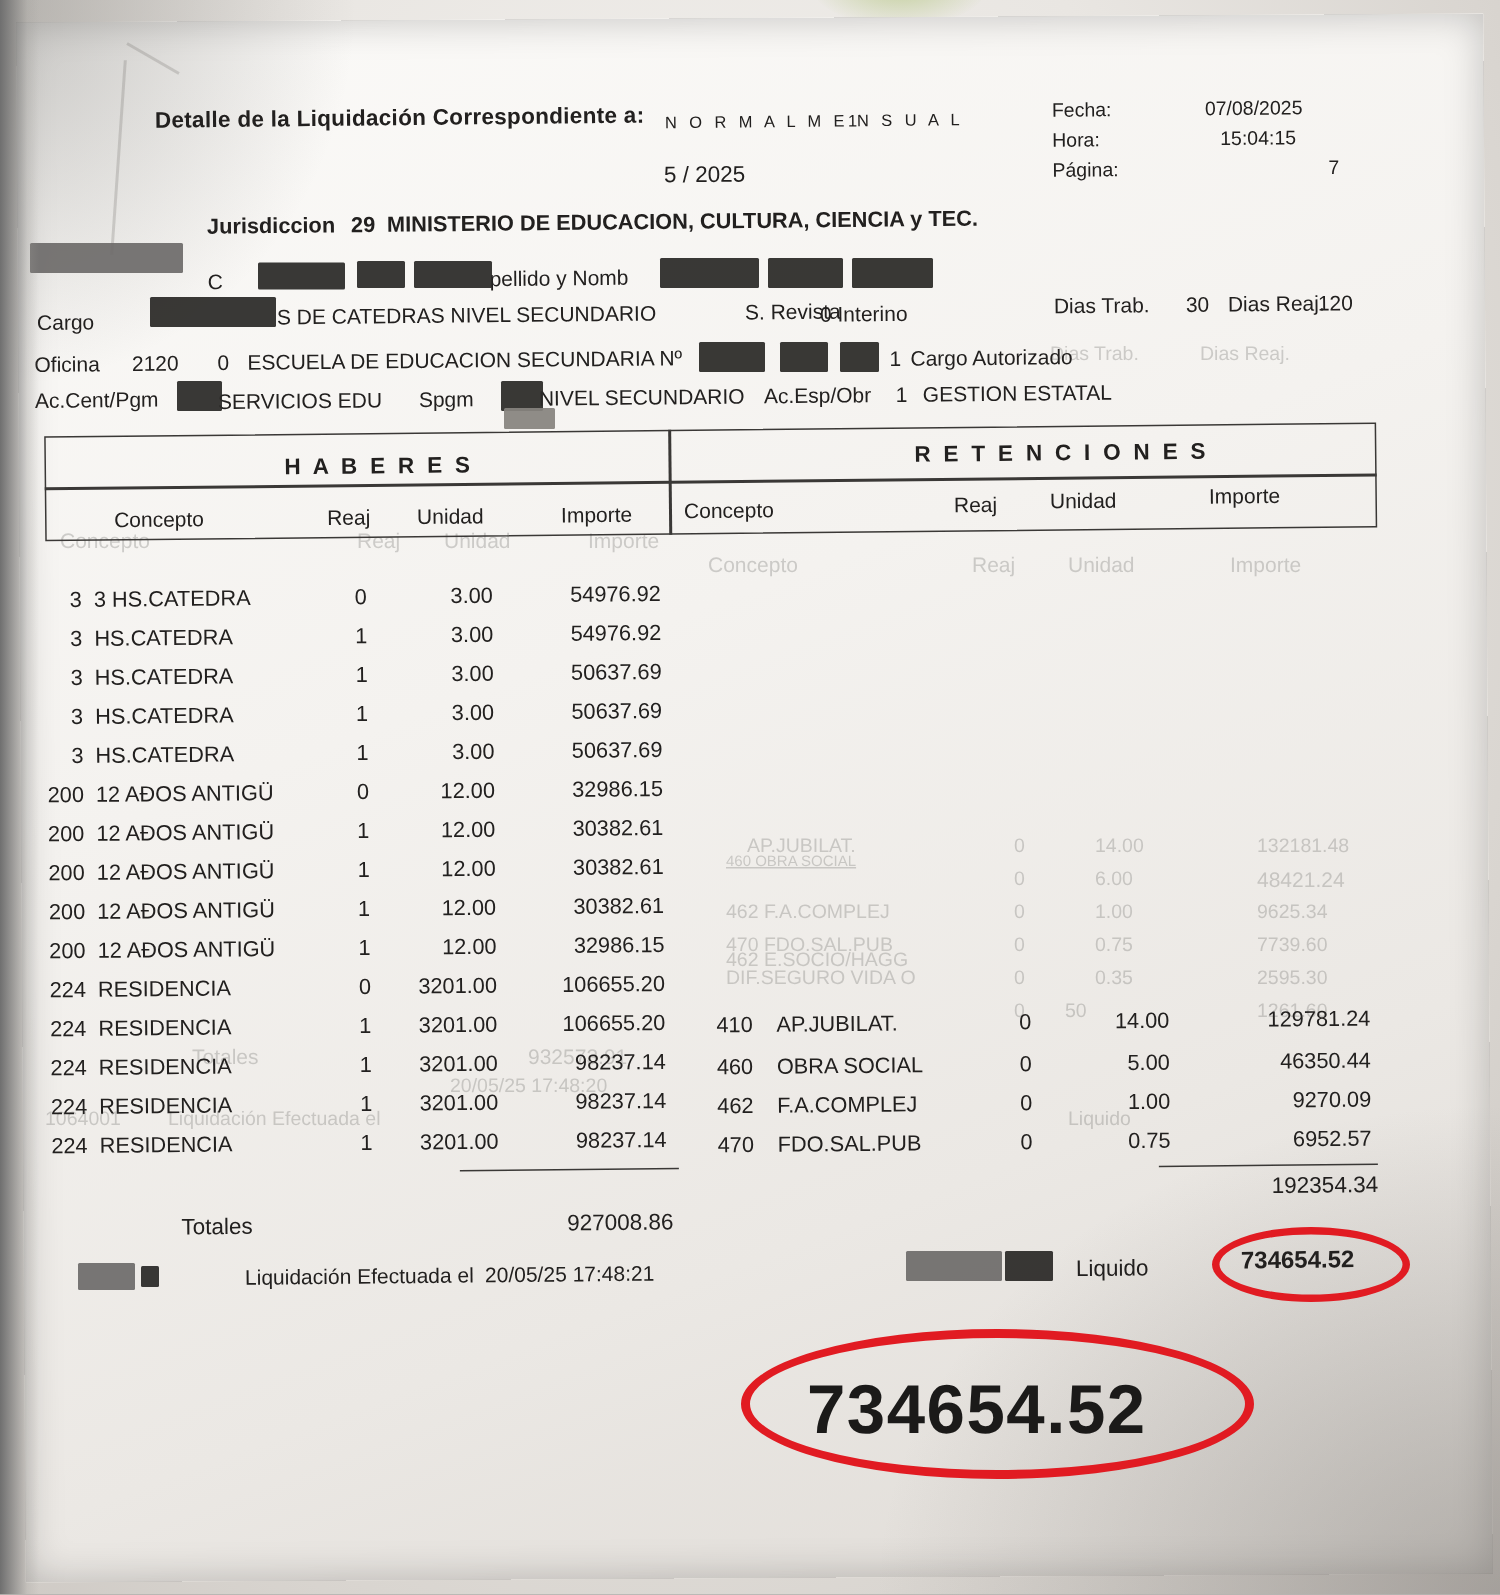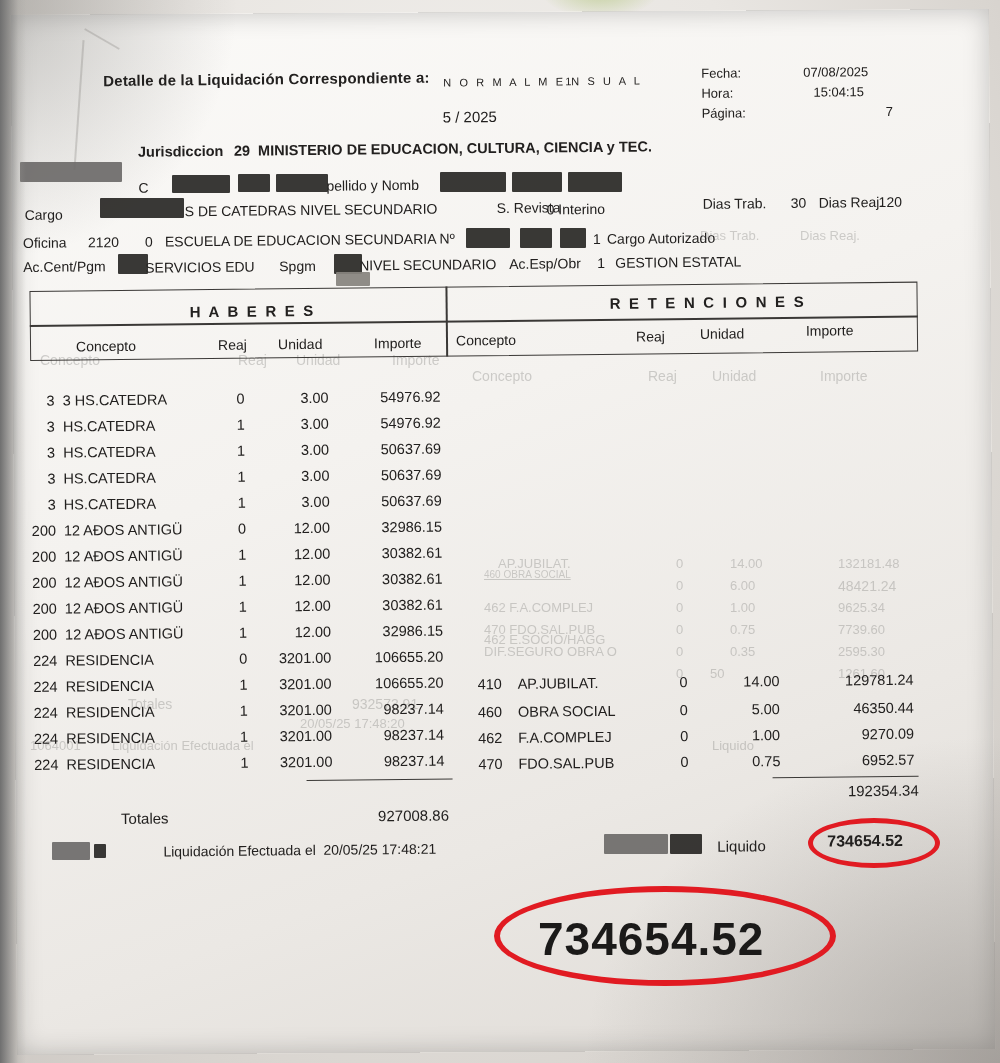--- a/index.html
+++ b/index.html
@@ -182,21 +182,21 @@
     <div class="ghost" style="left:484px; top:600px; font-size:13px;">462 F.A.COMPLEJ</div>
     <div class="ghost" style="left:676px; top:600px; font-size:13px;">0</div>
     <div class="ghost" style="left:730px; top:600px; font-size:13px;">1.00</div>
     <div class="ghost" style="left:838px; top:600px; font-size:13px;">9625.34</div>
 
     <div class="ghost" style="left:484px; top:622px; font-size:13px;">470 FDO.SAL.PUB</div>
     <div class="ghost" style="left:676px; top:622px; font-size:13px;">0</div>
     <div class="ghost" style="left:730px; top:622px; font-size:13px;">0.75</div>
     <div class="ghost" style="left:838px; top:622px; font-size:13px;">7739.60</div>
 
-    <div class="ghost" style="left:484px; top:644px; font-size:13px;">DIF.SEGURO OBRA O</div>
+    <div class="ghost" style="left:484px; top:644px; font-size:13px;">DIF.SEGURO VIDA O</div>
     <div class="ghost" style="left:676px; top:644px; font-size:13px;">0</div>
     <div class="ghost" style="left:730px; top:644px; font-size:13px;">0.35</div>
     <div class="ghost" style="left:838px; top:644px; font-size:13px;">2595.30</div>
 
     <div class="ghost" style="left:484px; top:632px; font-size:13px;">462 E.SOCIO/HAGG</div>
     <div class="ghost" style="left:676px; top:666px; font-size:13px;">0</div>
     <div class="ghost" style="left:710px; top:666px; font-size:13px;">50</div>
     <div class="ghost" style="left:838px; top:666px; font-size:13px;">1261.60</div>
   </div>
 

